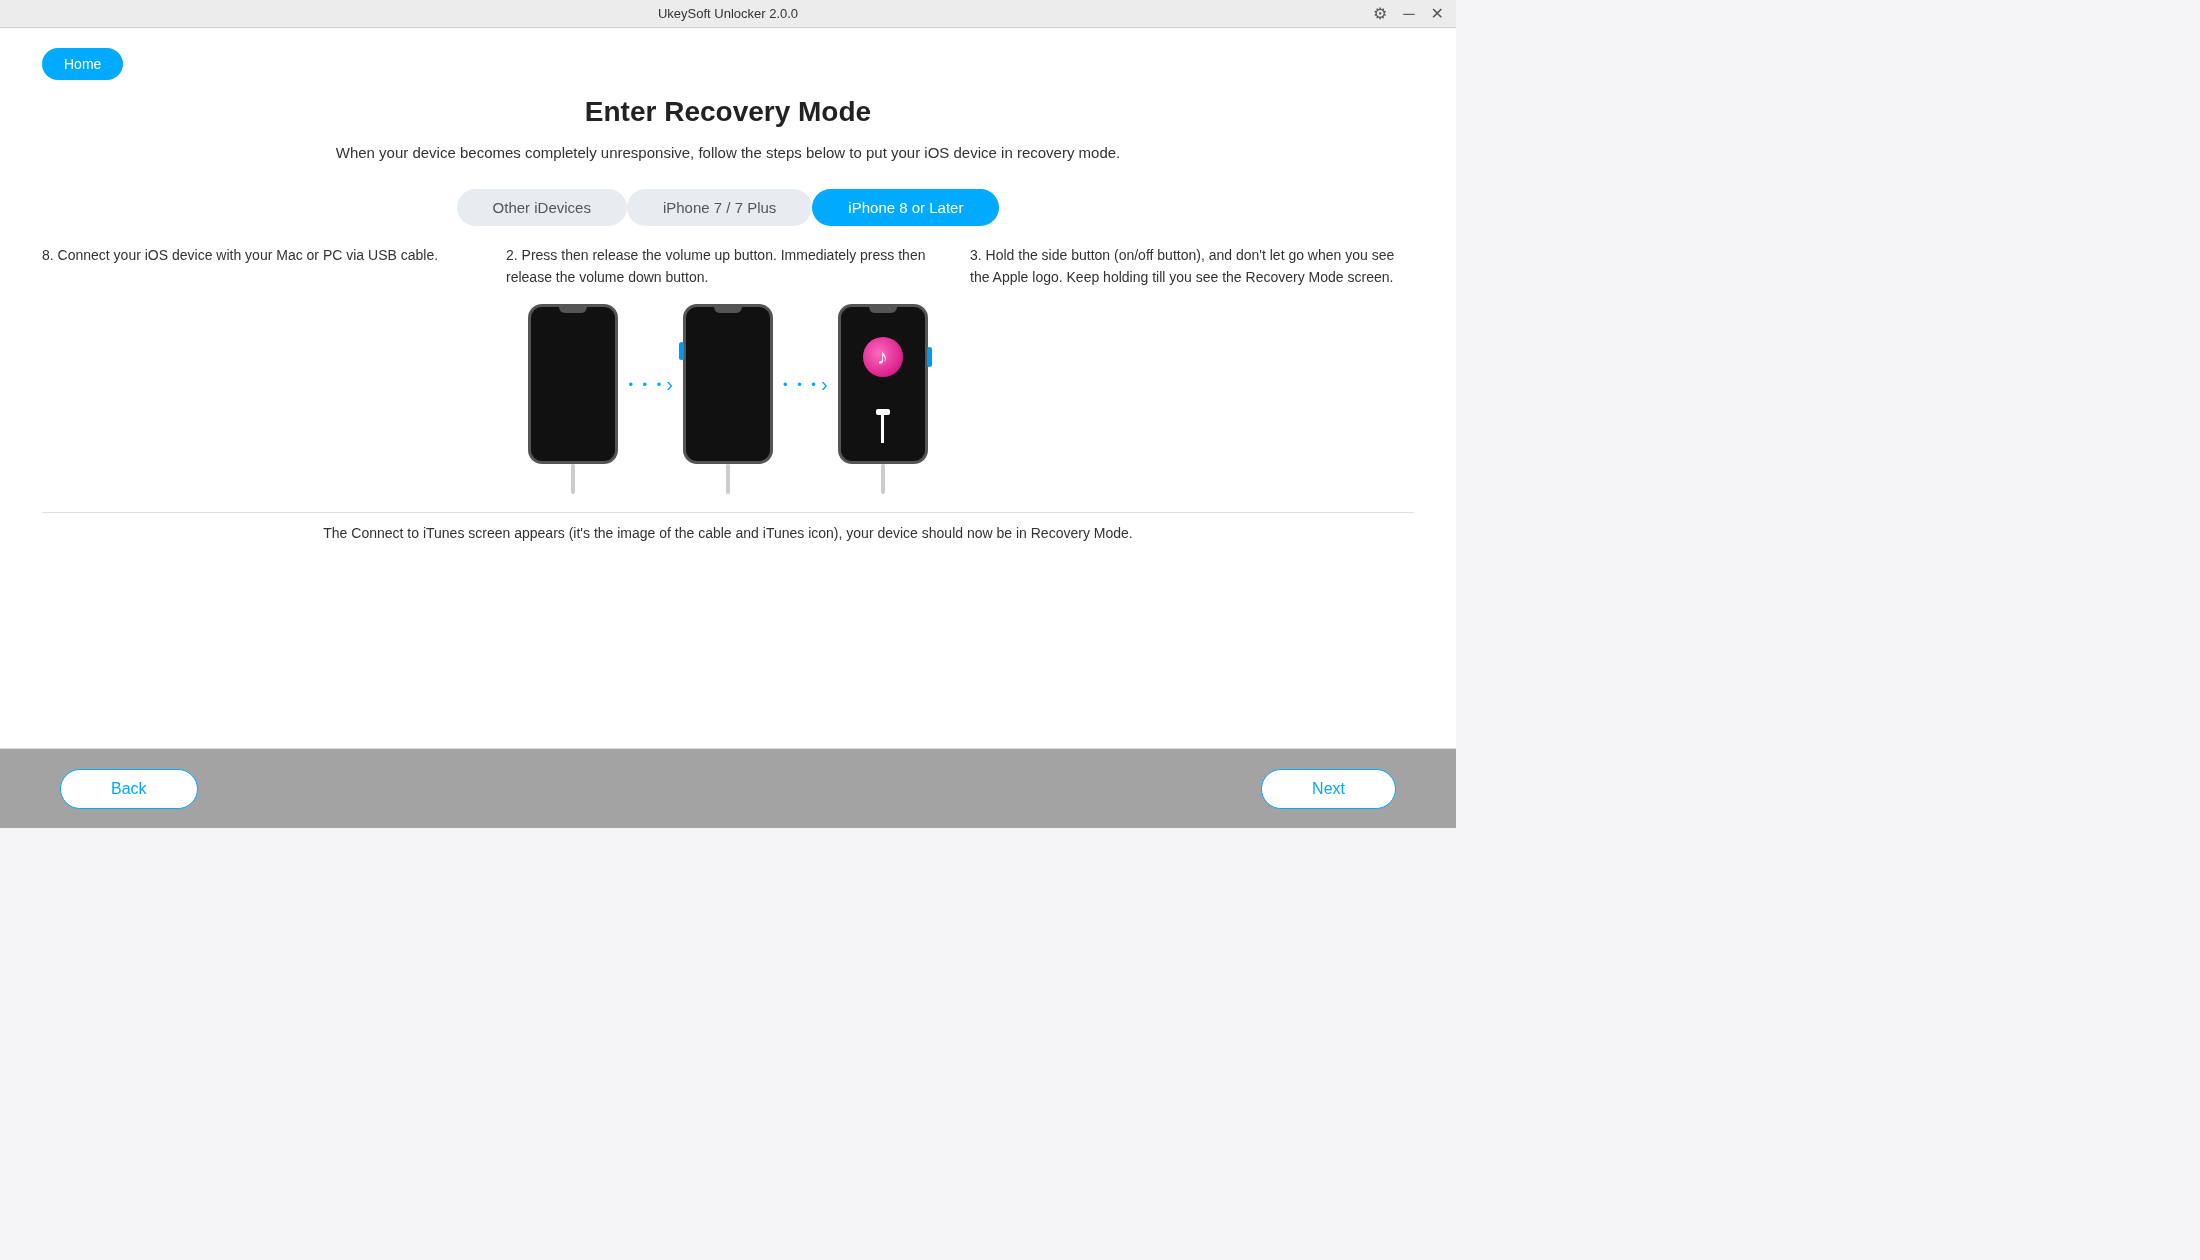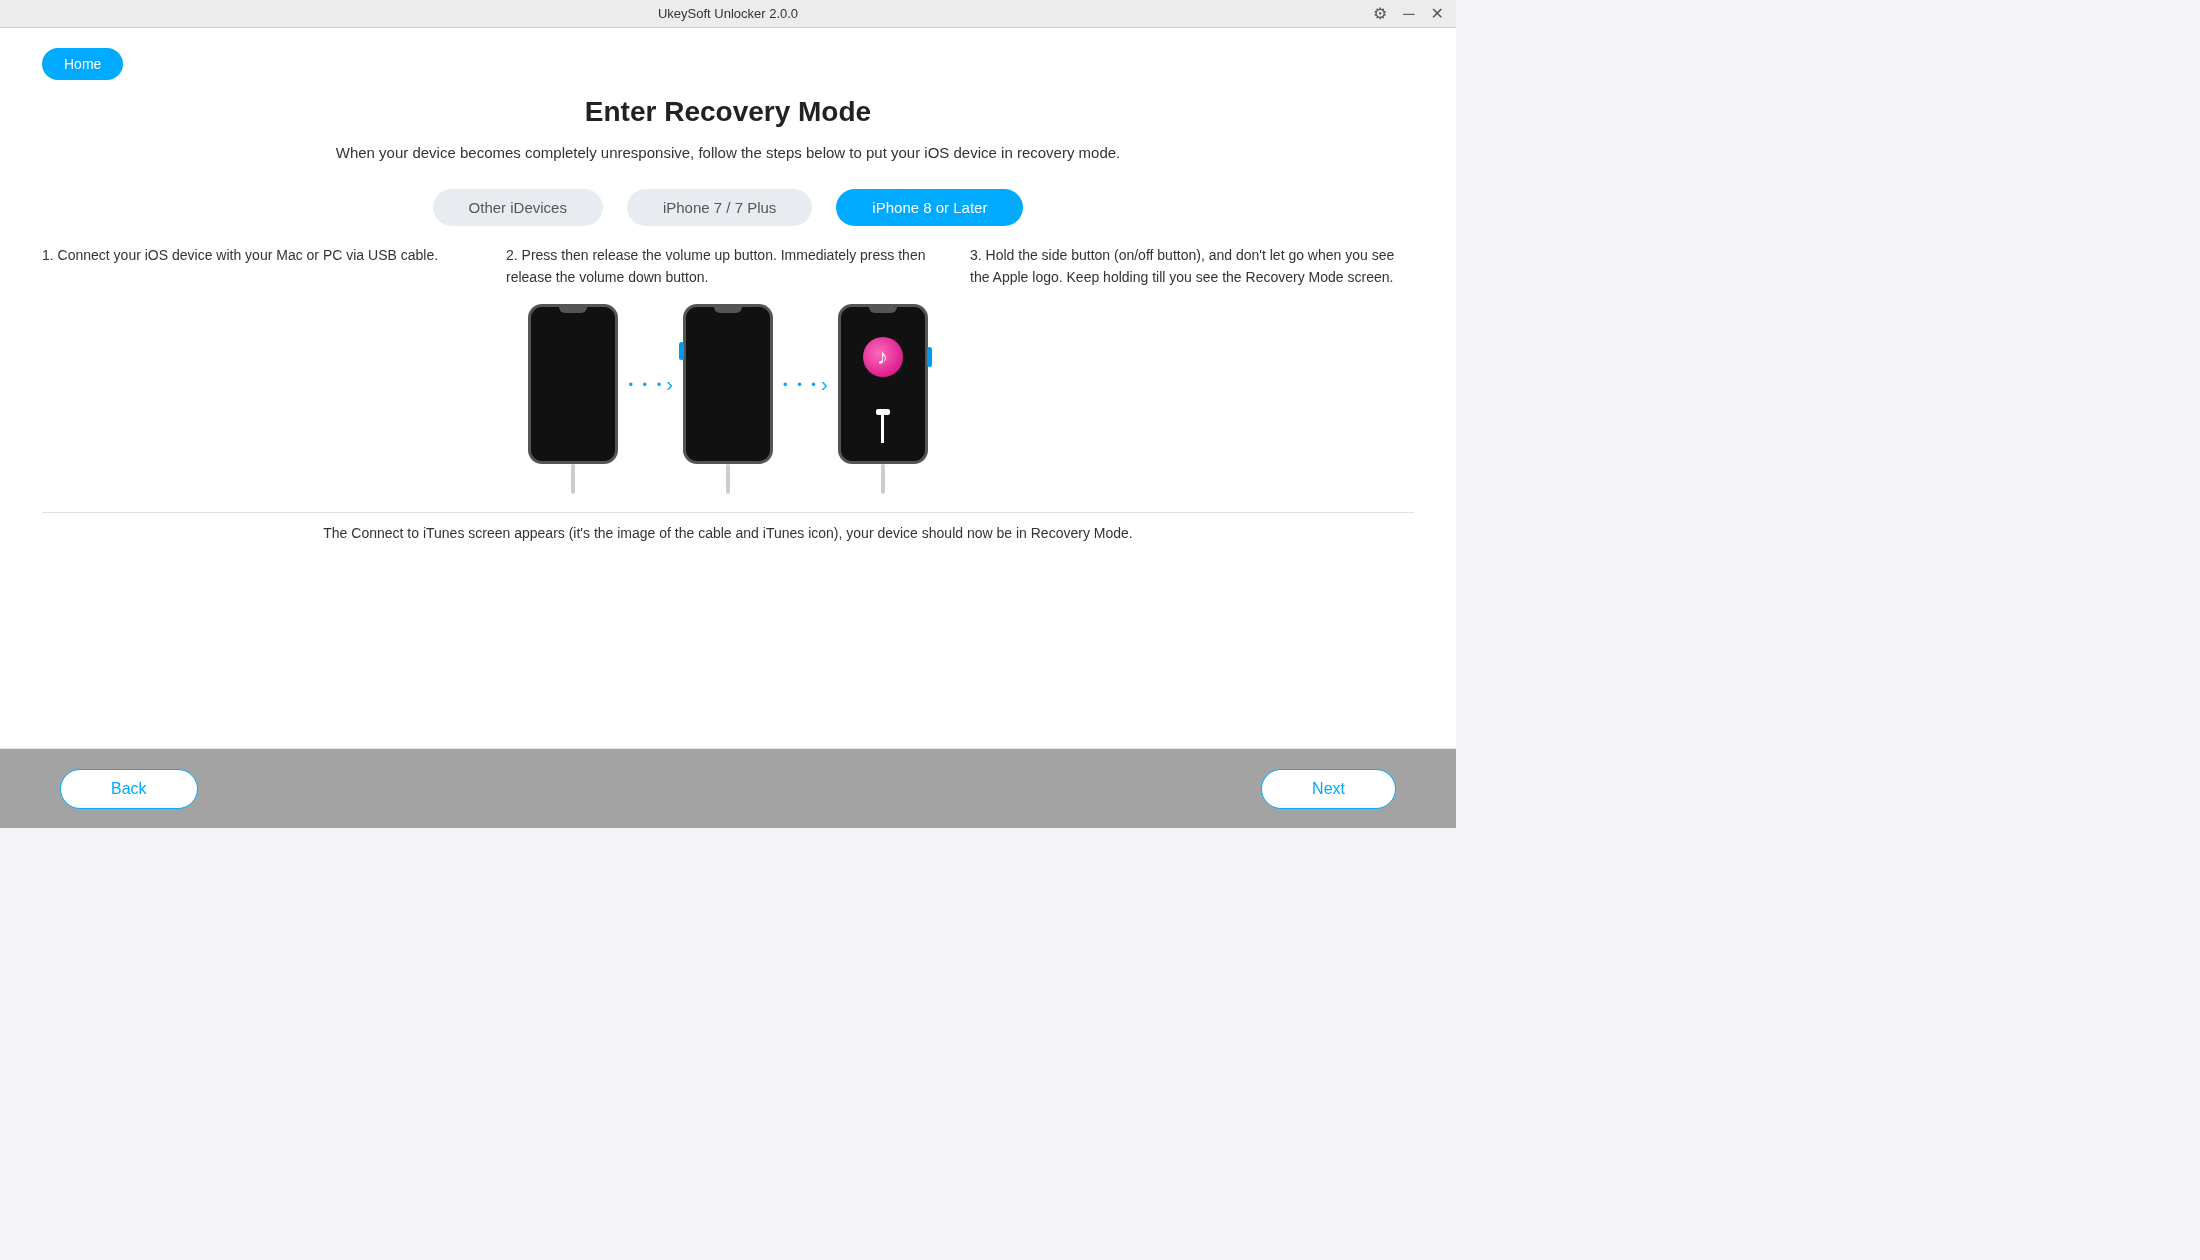--- a/index.html
+++ b/index.html
@@ -81,21 +81,20 @@
       font-size: 15px;
       color: #333;
       margin-bottom: 24px;
       line-height: 1.5;
     }
 
     
     .tab-row {
       display: flex;
       justify-content: center;
-      gap: 24px;
       margin-bottom: 18px;
     }
     .tab-btn {
       padding: 10px 36px;
       border-radius: 24px;
       border: none;
       font-size: 15px;
       cursor: pointer;
       font-weight: 400;
     }
@@ -308,21 +307,21 @@
   
   <div class="tab-row">
     <button class="tab-btn inactive">Other iDevices</button>
     <button class="tab-btn inactive">iPhone 7 / 7 Plus</button>
     <button class="tab-btn active">iPhone 8 or Later</button>
   </div>
 
   
   <div class="steps-row">
     <div class="step-col">
-      <p class="step-text">1. Connect your iOS device with your Mac or PC via USB cable.</p>
+      <p class="step-text">8. Connect your iOS device with your Mac or PC via USB cable.</p>
     </div>
     <div class="step-col">
       <p class="step-text">2. Press then release the volume up button. Immediately press then release the volume down button.</p>
     </div>
     <div class="step-col">
       <p class="step-text">3. Hold the side button (on/off button), and don't let go when you see the Apple logo. Keep holding till you see the Recovery Mode screen.</p>
     </div>
   </div>
 
   

